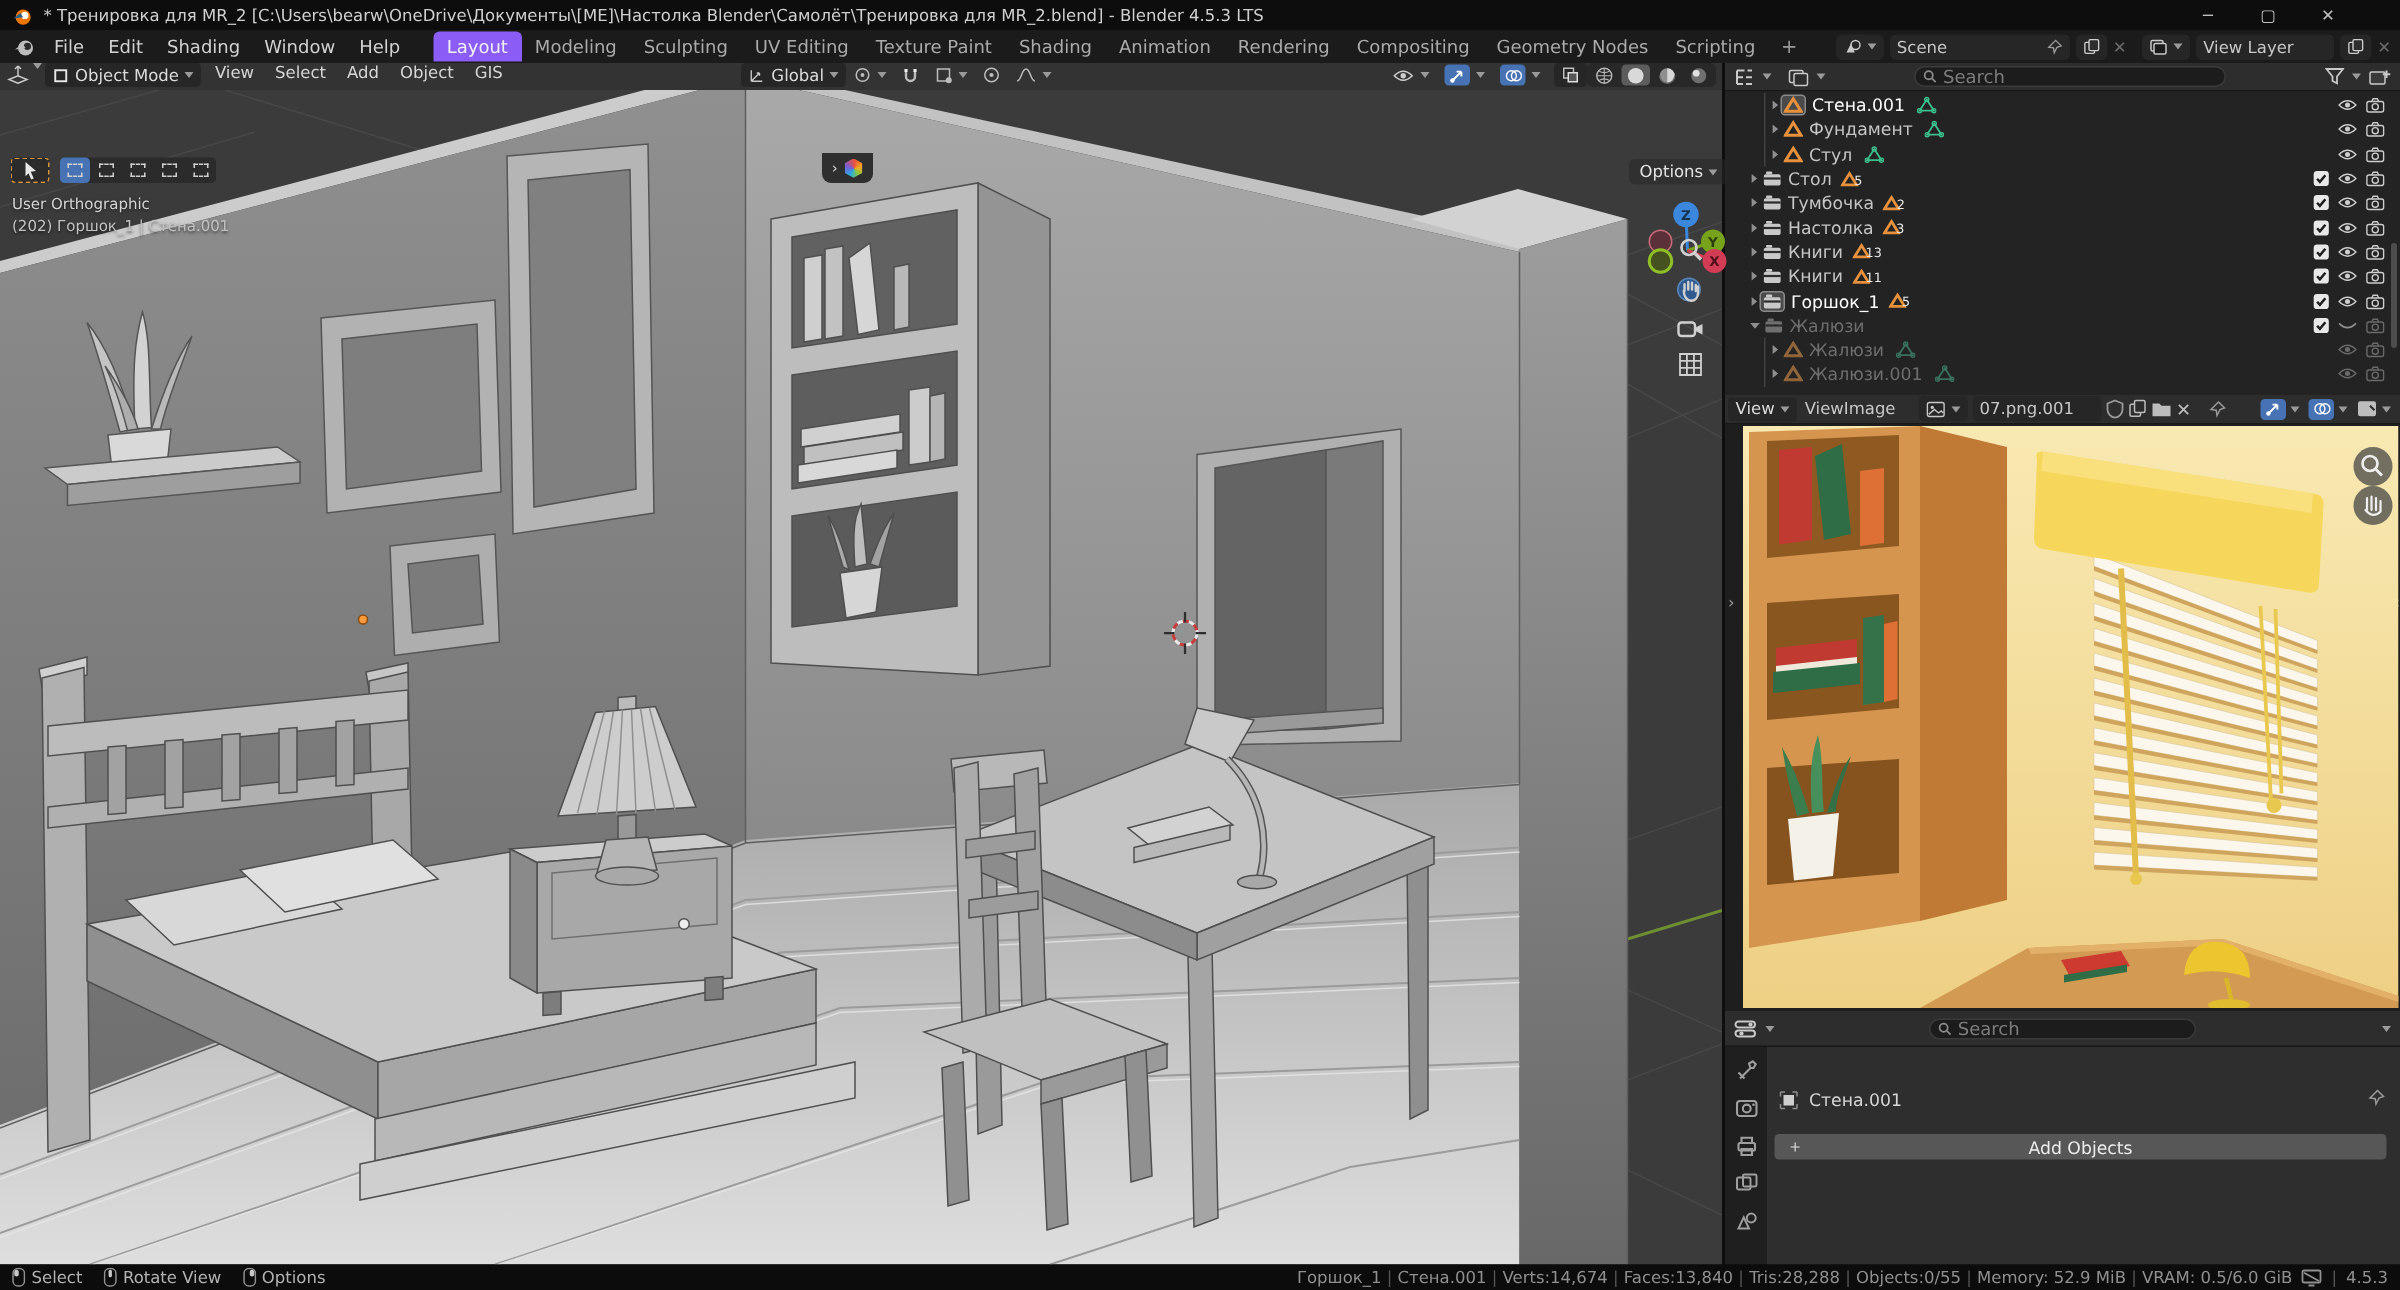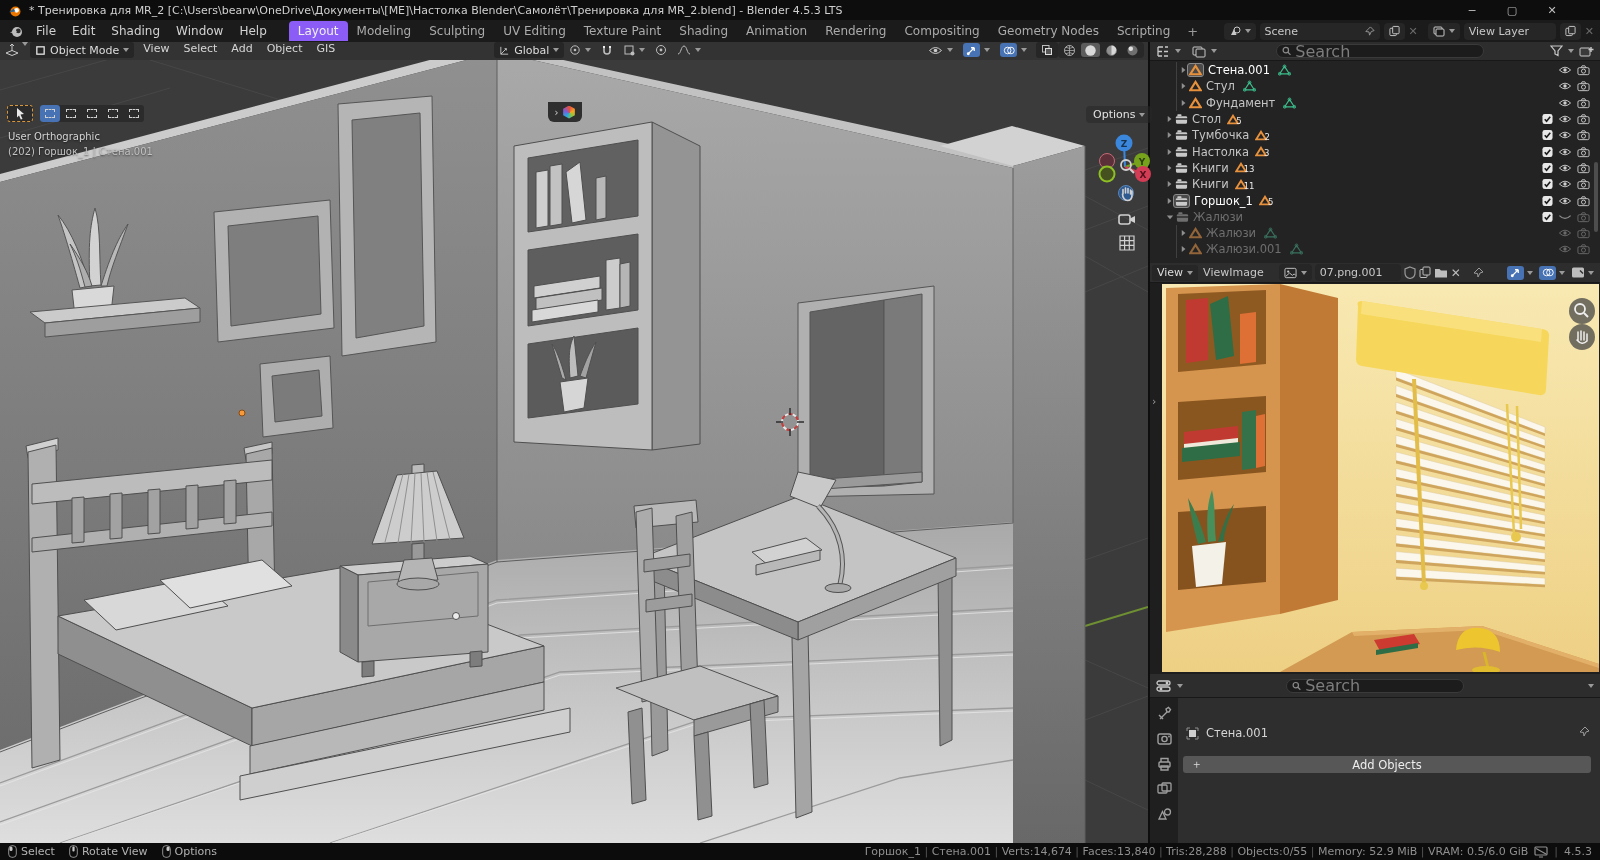--- a/index.html
+++ b/index.html
@@ -45,21 +45,21 @@
   #options-btn{position:absolute;left:1086px;top:64px;z-index:6;display:flex;align-items:center;gap:4px;color:#e2e2e2;background:rgba(40,40,40,.55);border-radius:4px;height:17px;padding:0 7px}
   #bk-tab{position:absolute;left:548px;top:60px;width:34px;height:20px;background:#2f2f2f;border-radius:0 0 6px 6px;display:flex;align-items:center;justify-content:center;gap:4px;z-index:6}
   #bk-tab .hex{width:13px;height:13px;border-radius:3px;background:conic-gradient(#e8503d,#f5a623,#8cc63f,#29abe2,#7b5cd6,#e8503d);clip-path:polygon(50% 0,95% 25%,95% 75%,50% 100%,5% 75%,5% 25%)}
   #bk-tab .arr{color:#cfcfcf;font-size:10px}
   #nav-gizmo{position:absolute;left:1087px;top:88px;z-index:6}
   .vp-sideicon{position:absolute;z-index:6}
   
   .panel{background:#232323;border-left:2px solid #0e0e0e}
   .phdr{height:19px;background:#2d2d2d;display:flex;align-items:center;padding:0 6px;gap:5px;border-bottom:1px solid #181818}
   .search{background:#1c1c1c;border:1px solid #3a3a3a;border-radius:8px;height:14px;display:flex;align-items:center;padding:0 5px;gap:4px}
-  .search input{background:transparent;border:none;outline:none;color:#bdbdbd;font-size:16px;width:100%;font-family:"DejaVu Sans",sans-serif}
+  .search input{background:transparent;border:none;outline:none;color:#bdbdbd;font-size:12px;width:100%;font-family:"DejaVu Sans",sans-serif}
   .search input::placeholder{color:#7d7d7d}
   
   #outliner-rows{position:absolute;left:0;top:20px;right:0;bottom:0;background:#232323;overflow:hidden}
   .ol-row{position:relative;height:16.3px;display:flex;align-items:center;font-size:11.5px;color:#c5c5c5}
   .ol-row .lbl{margin-left:4px;white-space:nowrap}
   .ol-row.sel .lbl{color:#ffffff}
   .ol-row.dis .lbl{color:#6e6e6e}
   .iconbox{border:1px solid #8a8a8a;border-radius:3px;background:#4a4a4a;padding:0 1px;display:flex;align-items:center}
   .treeline{position:absolute;left:26px;top:0;bottom:0;width:1px;background:#404040}
   .ol-right{position:absolute;right:10px;display:flex;align-items:center;gap:5px}
@@ -604,21 +604,21 @@
         <span style="margin-left:30px;display:flex">
           <svg class="i" viewBox="0 0 8 10" style="width:7px">
             <path d="M2 1.5 L6.2 5 L2 8.5 Z" fill="#8f8f8f"></path>
           </svg>
         </span>
         <span style="display:flex;margin-left:2px">
           <svg class="i" viewBox="0 0 14 13">
             <path d="M7 2 L12.6 11 L1.4 11 Z" fill="none" stroke="#e8913c" stroke-width="2.2"></path>
           </svg>
         </span>
-        <span class="lbl">Стул</span>
+        <span class="lbl">Фундамент</span>
         <span style="display:flex;margin-left:8px">
           <svg class="i" viewBox="0 0 14 13">
             <path d="M7 2.6 L12.2 10.6 L1.8 10.6 Z" fill="none" stroke="#3cbe8d" stroke-width="1.3"></path>
             <circle cx="7" cy="2.6" r="1.5" fill="none" stroke="#3cbe8d"></circle>
             <circle cx="12.2" cy="10.6" r="1.5" fill="none" stroke="#3cbe8d"></circle>
             <circle cx="1.8" cy="10.6" r="1.5" fill="none" stroke="#3cbe8d"></circle>
           </svg>
         </span>
         <span class="ol-right">
           <span style="width:11px"></span>
@@ -642,21 +642,21 @@
         <span style="margin-left:30px;display:flex">
           <svg class="i" viewBox="0 0 8 10" style="width:7px">
             <path d="M2 1.5 L6.2 5 L2 8.5 Z" fill="#8f8f8f"></path>
           </svg>
         </span>
         <span style="display:flex;margin-left:2px">
           <svg class="i" viewBox="0 0 14 13">
             <path d="M7 2 L12.6 11 L1.4 11 Z" fill="none" stroke="#e8913c" stroke-width="2.2"></path>
           </svg>
         </span>
-        <span class="lbl">Фундамент</span>
+        <span class="lbl">Стул</span>
         <span style="display:flex;margin-left:8px">
           <svg class="i" viewBox="0 0 14 13">
             <path d="M7 2.6 L12.2 10.6 L1.8 10.6 Z" fill="none" stroke="#3cbe8d" stroke-width="1.3"></path>
             <circle cx="7" cy="2.6" r="1.5" fill="none" stroke="#3cbe8d"></circle>
             <circle cx="12.2" cy="10.6" r="1.5" fill="none" stroke="#3cbe8d"></circle>
             <circle cx="1.8" cy="10.6" r="1.5" fill="none" stroke="#3cbe8d"></circle>
           </svg>
         </span>
         <span class="ol-right">
           <span style="width:11px"></span>

